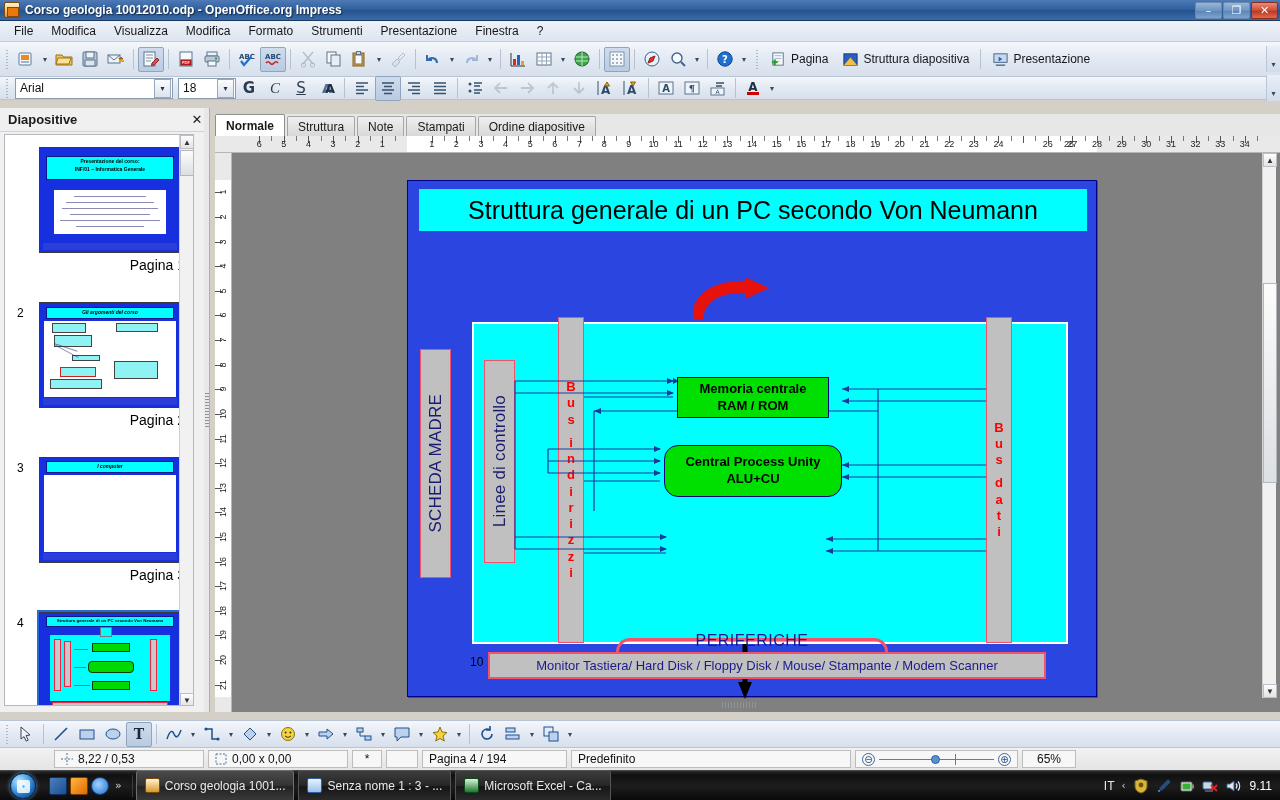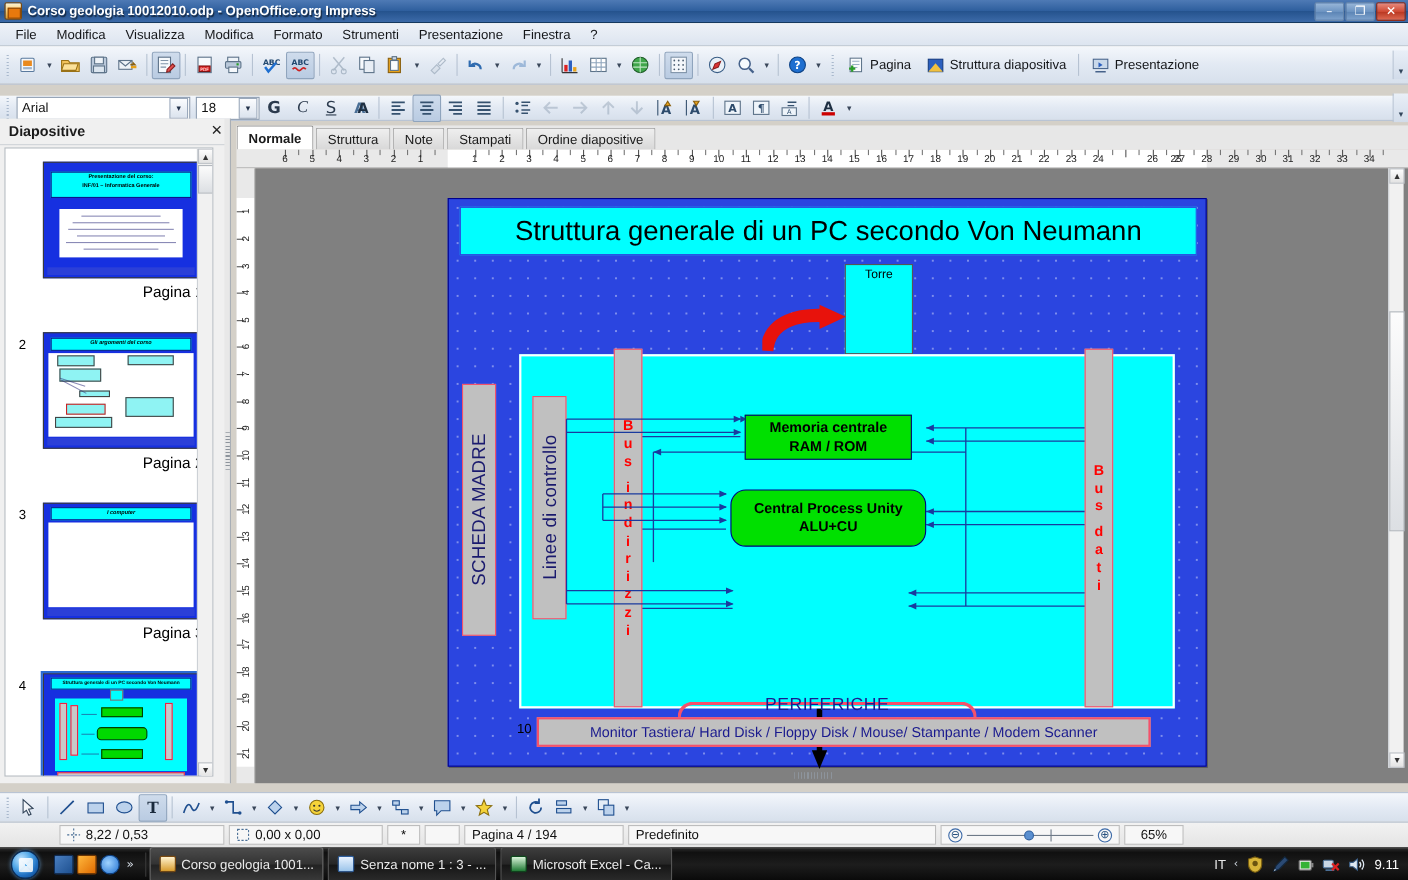--- a/index.html
+++ b/index.html
@@ -55,21 +55,21 @@
   }
 
   
   .toolbar {
     position:absolute; left:0; width:1280px;
     background: linear-gradient(180deg,#f4f7fb 0%, #e2e9f3 50%, #d7e0ec 100%);
     border-bottom:1px solid #b9c4d4;
     display:flex; align-items:center;
   }
   #toolbar-standard { top:42px; height:35px; }
-  #toolbar-format   { top:87px; height:23px; }
+  #toolbar-format   { top:77px; height:23px; }
 
   .grip {
     width:8px; height:24px; margin:0 2px 0 3px; flex:none;
     background-image: repeating-linear-gradient(180deg,#9fb0c6 0 1px, transparent 1px 3px);
     background-size: 2px 100%; background-repeat:no-repeat; background-position:3px 3px;
     opacity:.85;
   }
   .tsep { width:1px; height:20px; background:#b6c2d2; margin:0 4px; flex:none; }
   .tbtn {
     width:26px; height:25px; flex:none; display:flex; align-items:center; justify-content:center;
@@ -1049,23 +1049,20 @@
       </div>
   </div>
 
   <div class="canvas">
     <div class="slide">
 
       <div class="slide-title">
         <span>Struttura generale di un PC secondo Von Neumann</span>
       </div>
 
-      <div class="torre">
-        <span>Torre</span>
-      </div>
 
       <svg class="red-arrow" viewBox="0 0 78 46">
         <path d="M4 42 C6 14, 34 8, 60 10" fill="none" stroke="#e8120c" stroke-width="12" stroke-linecap="butt"></path>
         <path d="M52 0 L76 11 L52 22 Z" fill="#e8120c"></path>
       </svg>
 
       <div class="mobo-inner"></div>
 
       <div class="vlabelbox" id="scheda-madre-label">
         <span>SCHEDA MADRE</span>

